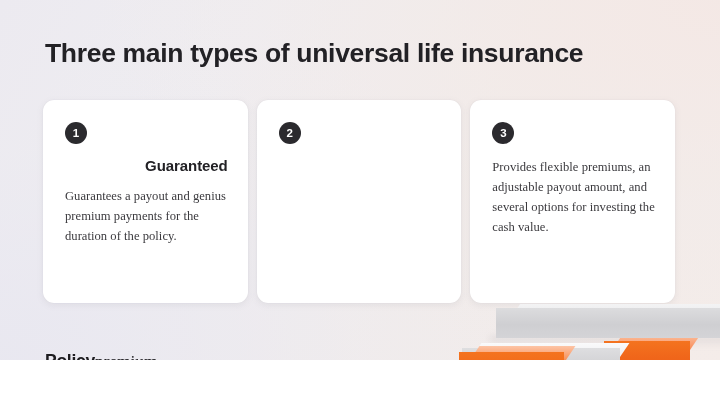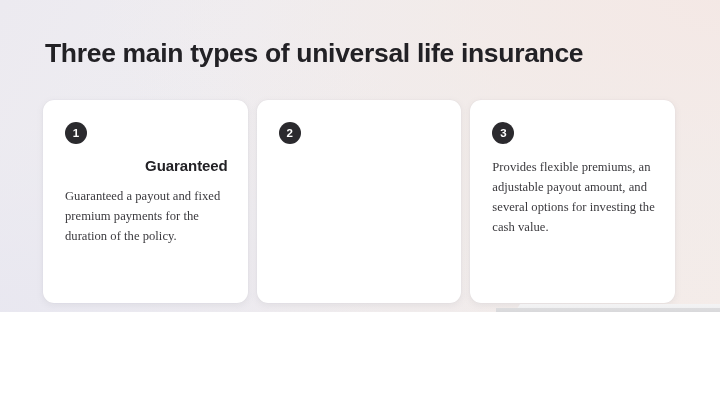--- a/index.html
+++ b/index.html
@@ -11,21 +11,21 @@
     height: 404px;
     overflow: hidden;
     font-family: "Liberation Sans", sans-serif;
     -webkit-font-smoothing: antialiased;
   }
 
   
   .canvas {
     position: relative;
     width: 720px;
-    height: 312px;
+    height: 360px;
     overflow: hidden;
     background: #fca5a5;
   }
   .bg-gradient {
     position: absolute;
     inset: 0;
     background:
       radial-gradient(120% 150% at 100% 0%, rgba(244,232,229,0.95) 0%, rgba(242,235,233,0.55) 38%, rgba(237,236,241,0) 72%),
       radial-gradient(110% 130% at 0% 100%, rgba(232,231,240,0.9) 0%, rgba(236,235,241,0.4) 45%, rgba(240,239,243,0) 78%),
       linear-gradient(118deg, #eceaf0 0%, #efedf1 30%, #f2ecea 62%, #f4ece9 100%);
@@ -214,21 +214,21 @@
 <div class="canvas">
   <div class="bg-gradient"></div>
 
   <div class="title">Three main types of universal life insurance</div>
 
   <div class="cards">
 
     <div class="card">
       <div class="badge">1</div>
       <div class="card-heading">Guaranteed</div>
-      <div class="card-body">Guaranteed a payout and fixed premium payments for the duration of the policy.</div>
+      <div class="card-body">Guarantees a payout and genius premium payments for the duration of the policy.</div>
     </div>
 
     <div class="card">
       <div class="badge">2</div>
     </div>
 
     <div class="card">
       <div class="badge">3</div>
       <div class="card-body">Provides flexible premiums, an adjustable payout amount, and several options for investing the cash value.</div>
     </div>

